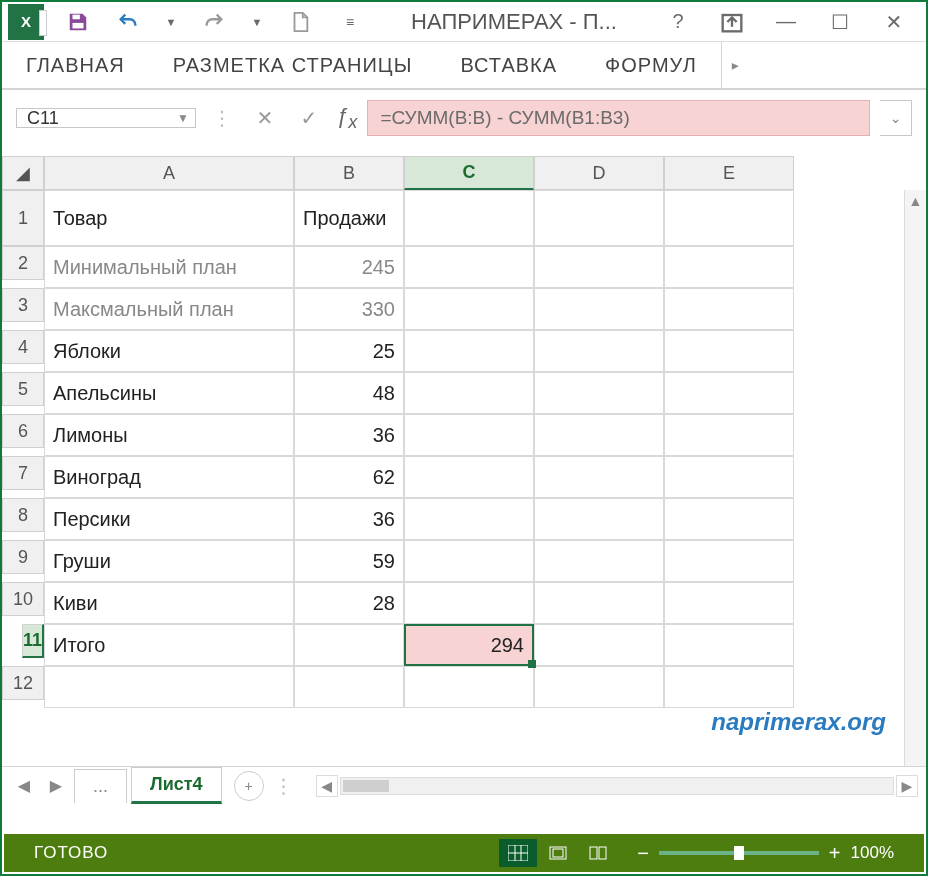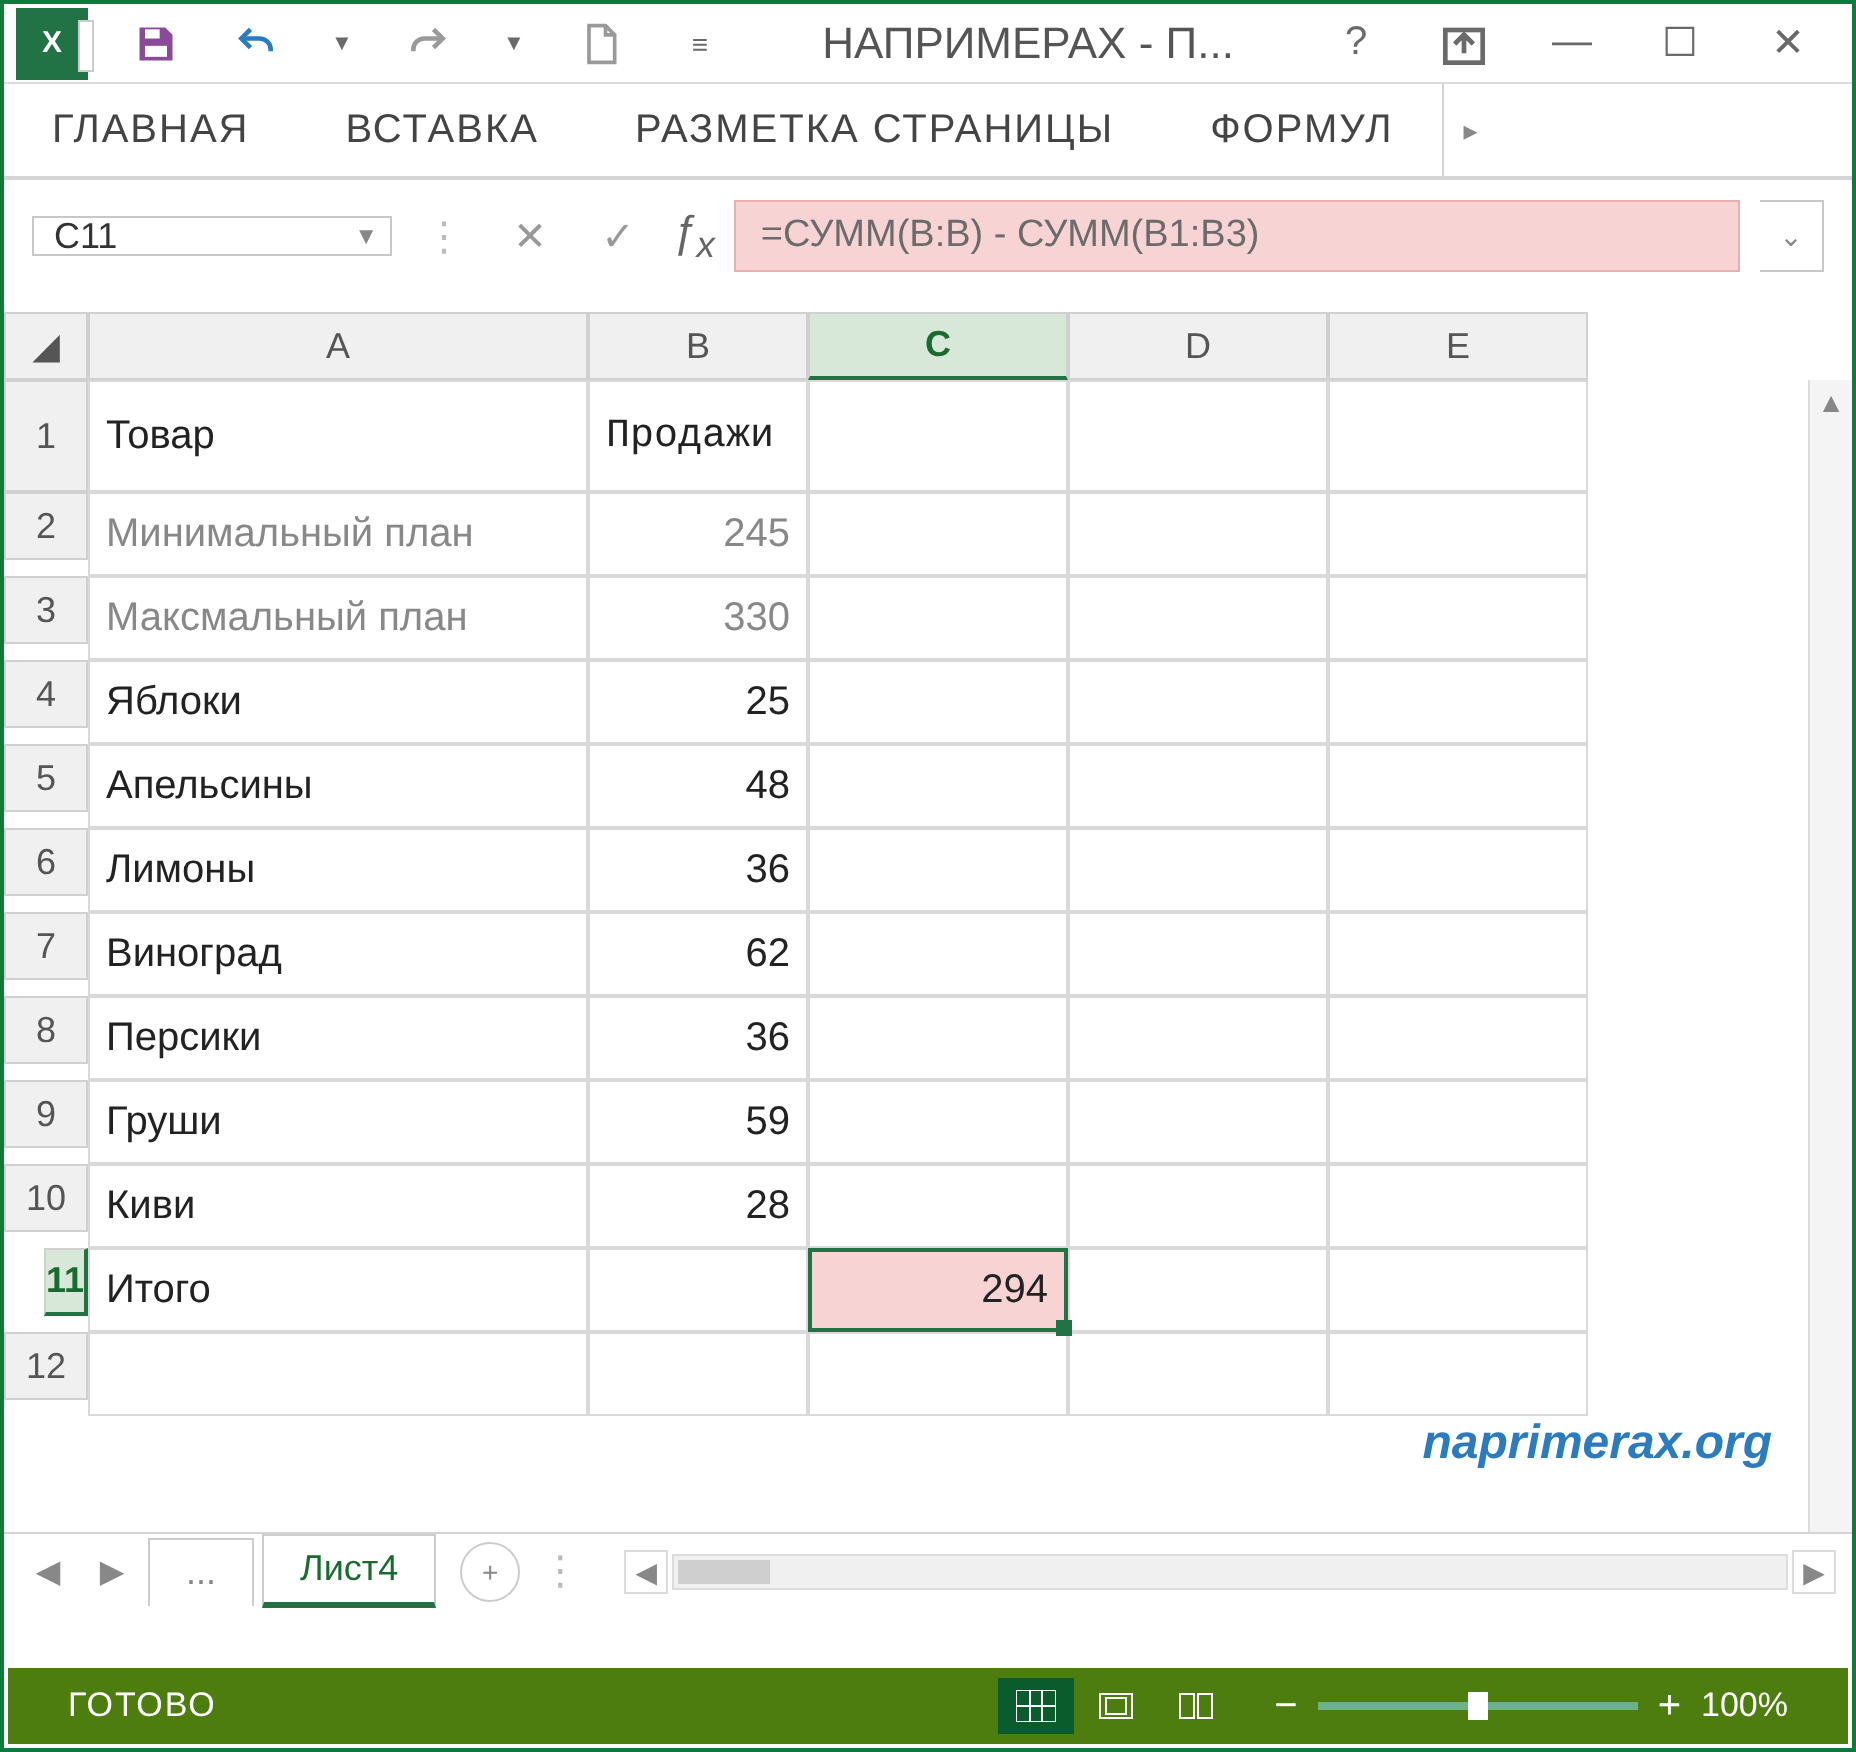--- a/index.html
+++ b/index.html
@@ -46,21 +46,21 @@
 .cell.sel { background: #f8d3d3; border: 2px solid #217346; position: relative; }
 .cell.sel::after { content: ""; position: absolute; right: -4px; bottom: -4px; width: 8px; height: 8px; background: #217346; }
 .vscroll { position: absolute; right: 0; top: 34px; bottom: 0; width: 22px; background: #f4f4f4; border-left: 1px solid #dcdcdc; }
 .vscroll .arrow { height: 22px; display: flex; align-items: center; justify-content: center; color: #888; cursor: pointer; }
 .watermark { position: absolute; right: 40px; bottom: 30px; color: #2a7bbf; font-size: 24px; font-weight: 600; font-style: italic; }
 
 
 .sheet-row { height: 38px; display: flex; align-items: center; border-top: 1px solid #d4d4d4; background: #fff; padding: 0 8px; gap: 4px; }
 .sheet-nav { width: 28px; height: 28px; display: flex; align-items: center; justify-content: center; color: #888; cursor: pointer; font-size: 16px; }
 .sheet-tab { padding: 6px 18px; border: 1px solid #ccc; border-bottom: none; background: #fff; font-size: 18px; cursor: pointer; color: #888; }
-.sheet-tab.active { border-bottom: 3px solid #217346; color: #1a6b2f; font-weight: 400; }
+.sheet-tab.active { border-bottom: 3px solid #217346; color: #1a6b2f; font-weight: 700; }
 .sheet-add { width: 30px; height: 30px; border: 1px solid #ccc; border-radius: 50%; display: flex; align-items: center; justify-content: center; color: #888; cursor: pointer; margin-left: 8px; }
 .hscroll { flex: 1; display: flex; align-items: center; justify-content: flex-end; gap: 2px; margin-left: 12px; }
 .hscroll .track { flex: 1; height: 18px; background: #f0f0f0; border: 1px solid #dcdcdc; position: relative; }
 .hscroll .thumb { position: absolute; left: 2px; top: 2px; width: 46px; height: 12px; background: #cfcfcf; }
 .hscroll .arrow { width: 22px; height: 22px; display: flex; align-items: center; justify-content: center; color: #888; border: 1px solid #dcdcdc; cursor: pointer; }
 
 
 .statusbar { position: absolute; left: 2px; right: 2px; bottom: 2px; height: 38px; background: #4d7c0f; color: #fff; display: flex; align-items: center; padding: 0 30px; font-size: 17px; }
 .status-left { flex: 1; letter-spacing: 1px; }
 .view-btns { display: flex; gap: 2px; }
@@ -116,22 +116,22 @@
         </svg>
     </div>
     <div class="win-btn">—</div>
     <div class="win-btn">☐</div>
     <div class="win-btn">✕</div>
   </div>
 </div>
 
 <div class="ribbon-tabs">
   <div class="ribbon-tab">ГЛАВНАЯ</div>
+  <div class="ribbon-tab">РАЗМЕТКА СТРАНИЦЫ</div>
   <div class="ribbon-tab">ВСТАВКА</div>
-  <div class="ribbon-tab">РАЗМЕТКА СТРАНИЦЫ</div>
   <div class="ribbon-tab">ФОРМУЛ</div>
   <div class="ribbon-scroll">▸</div>
 </div>
 
 <div class="formula-row">
   <div class="name-box">
     <span>C11</span>
     <span class="dd">▼</span>
   </div>
   <div class="fb-sep">⋮</div>
@@ -147,21 +147,21 @@
 <div class="grid-wrap">
   <div class="grid" id="grid">
       <div class="corner">◢</div>
       <div class="col-header">A</div>
       <div class="col-header">B</div>
       <div class="col-header sel">C</div>
       <div class="col-header">D</div>
       <div class="col-header">E</div>
       <div class="row-header" style="height: 56px;">1</div>
       <div class="cell dh" style="height: 56px;">Товар</div>
-      <div class="cell dh" style="height: 56px; font-family: Liberation Mono, monospace;">Продажи</div>
+      <div class="cell dh" style="height: 56px;">Продажи</div>
       <div class="cell" style="height: 56px;"></div>
       <div class="cell" style="height: 56px;"></div>
       <div class="cell" style="height: 56px;"></div>
       <div class="row-header">2</div>
       <div class="cell gray">Минимальный план</div>
       <div class="cell num gray">245</div>
       <div class="cell"></div>
       <div class="cell"></div>
       <div class="cell"></div>
       <div class="row-header">3</div>

